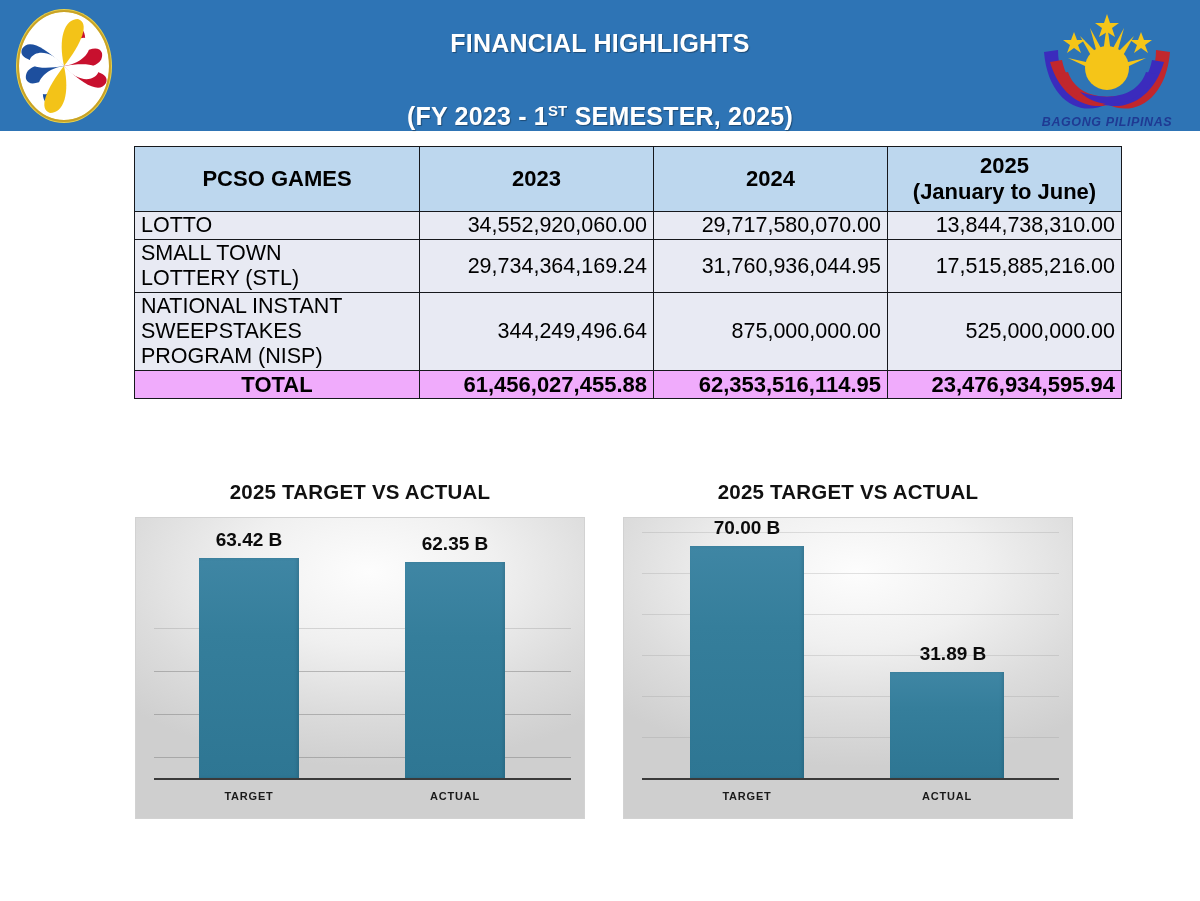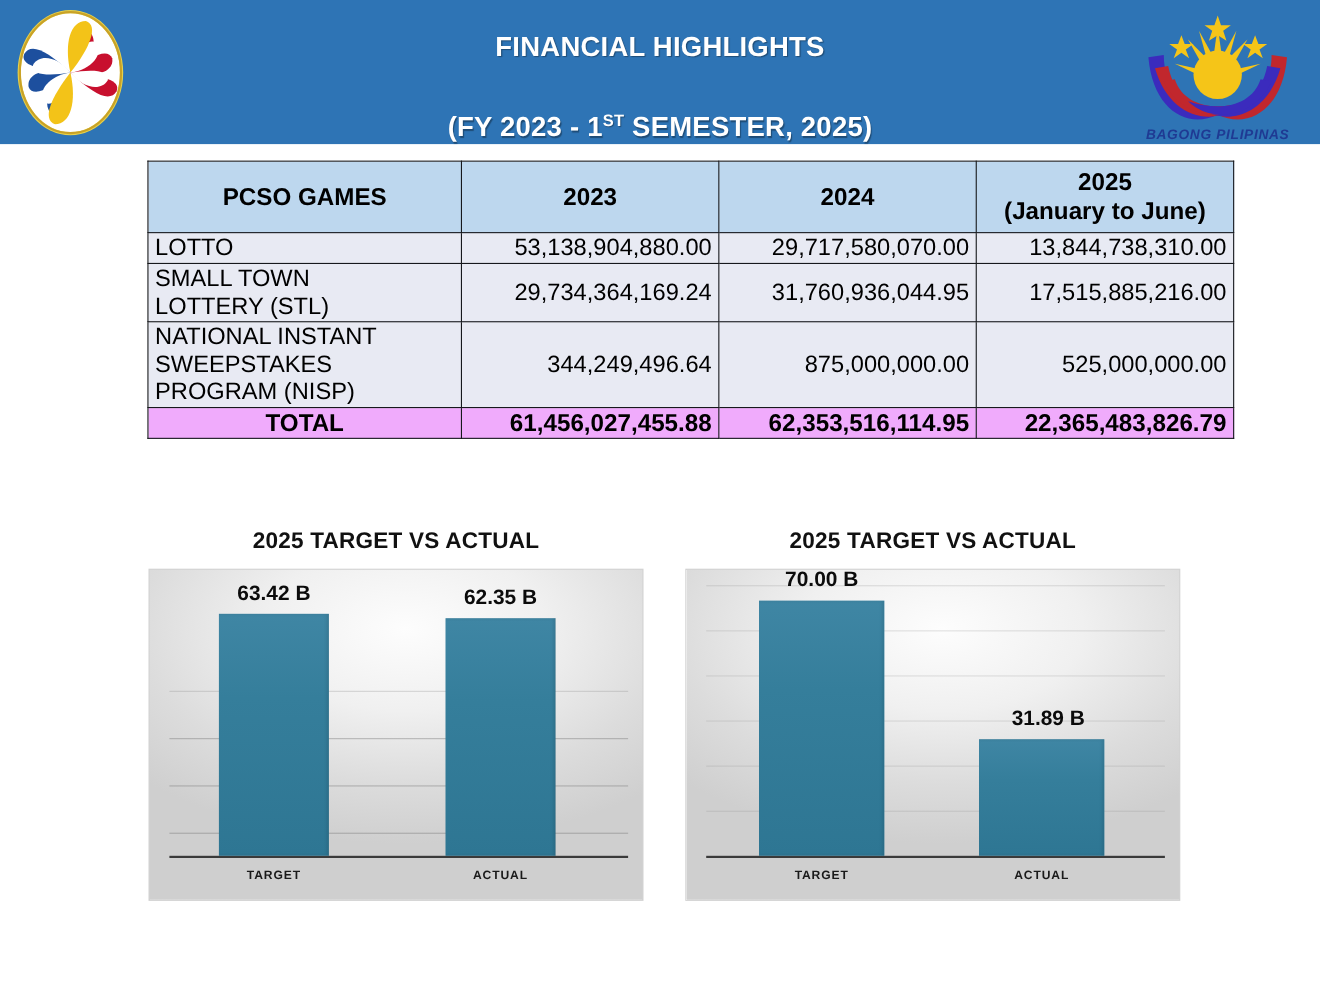--- a/index.html
+++ b/index.html
@@ -261,21 +261,21 @@
         <th class="col-yr">2024</th>
         <th class="col-yr">
           <span>2025</span><br>
           <span>(January to June)</span>
         </th>
       </tr>
     </thead>
     <tbody>
       <tr>
         <td class="label">LOTTO</td>
-        <td class="num">53,138,904,880.00</td>
+        <td class="num">34,552,920,060.00</td>
         <td class="num">29,717,580,070.00</td>
         <td class="num">13,844,738,310.00</td>
       </tr>
       <tr>
         <td class="label">SMALL TOWN
 LOTTERY (STL)</td>
         <td class="num">29,734,364,169.24</td>
         <td class="num">31,760,936,044.95</td>
         <td class="num">17,515,885,216.00</td>
       </tr>
@@ -284,21 +284,21 @@
 SWEEPSTAKES
 PROGRAM (NISP)</td>
         <td class="num">344,249,496.64</td>
         <td class="num">875,000,000.00</td>
         <td class="num">525,000,000.00</td>
       </tr>
       <tr class="total">
         <td class="label">TOTAL</td>
         <td class="num">61,456,027,455.88</td>
         <td class="num">62,353,516,114.95</td>
-        <td class="num">22,365,483,826.79</td>
+        <td class="num">23,476,934,595.94</td>
       </tr>
     </tbody>
   </table>
 </div>
 
 <div class="chart-block c2024">
   <div class="chart-title">2025 TARGET VS ACTUAL</div>
   <div class="chart-canvas">
     <div class="gridlines">
       <div class="gridline" style="top:153px;"></div>

